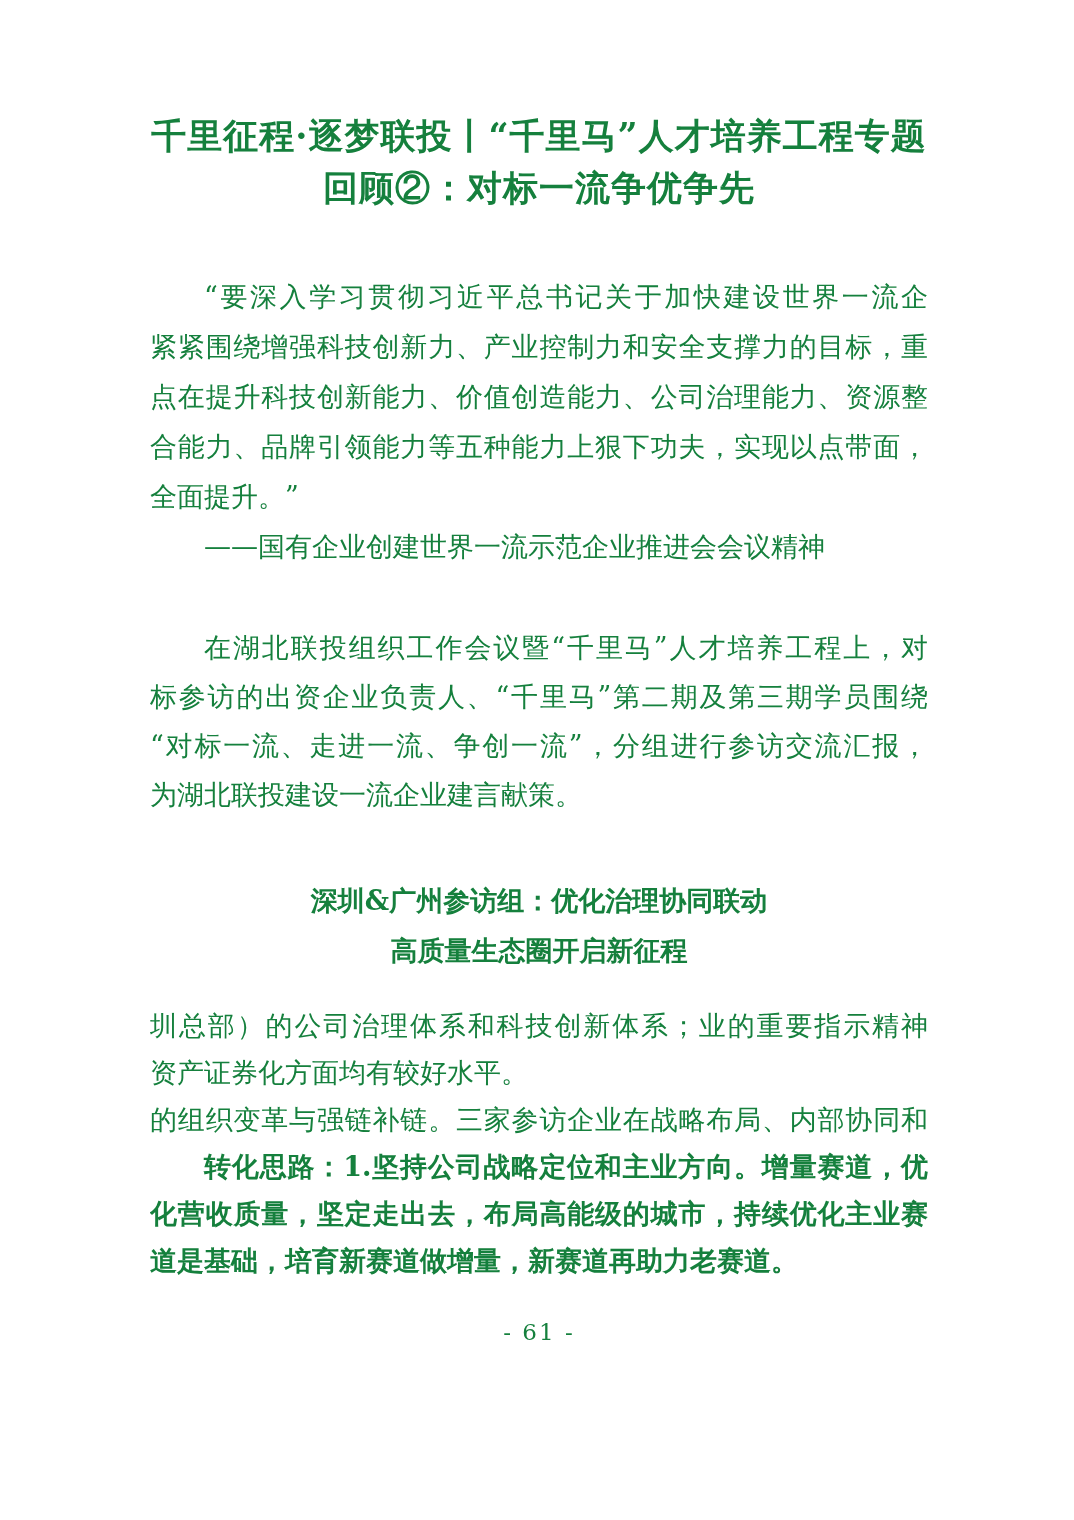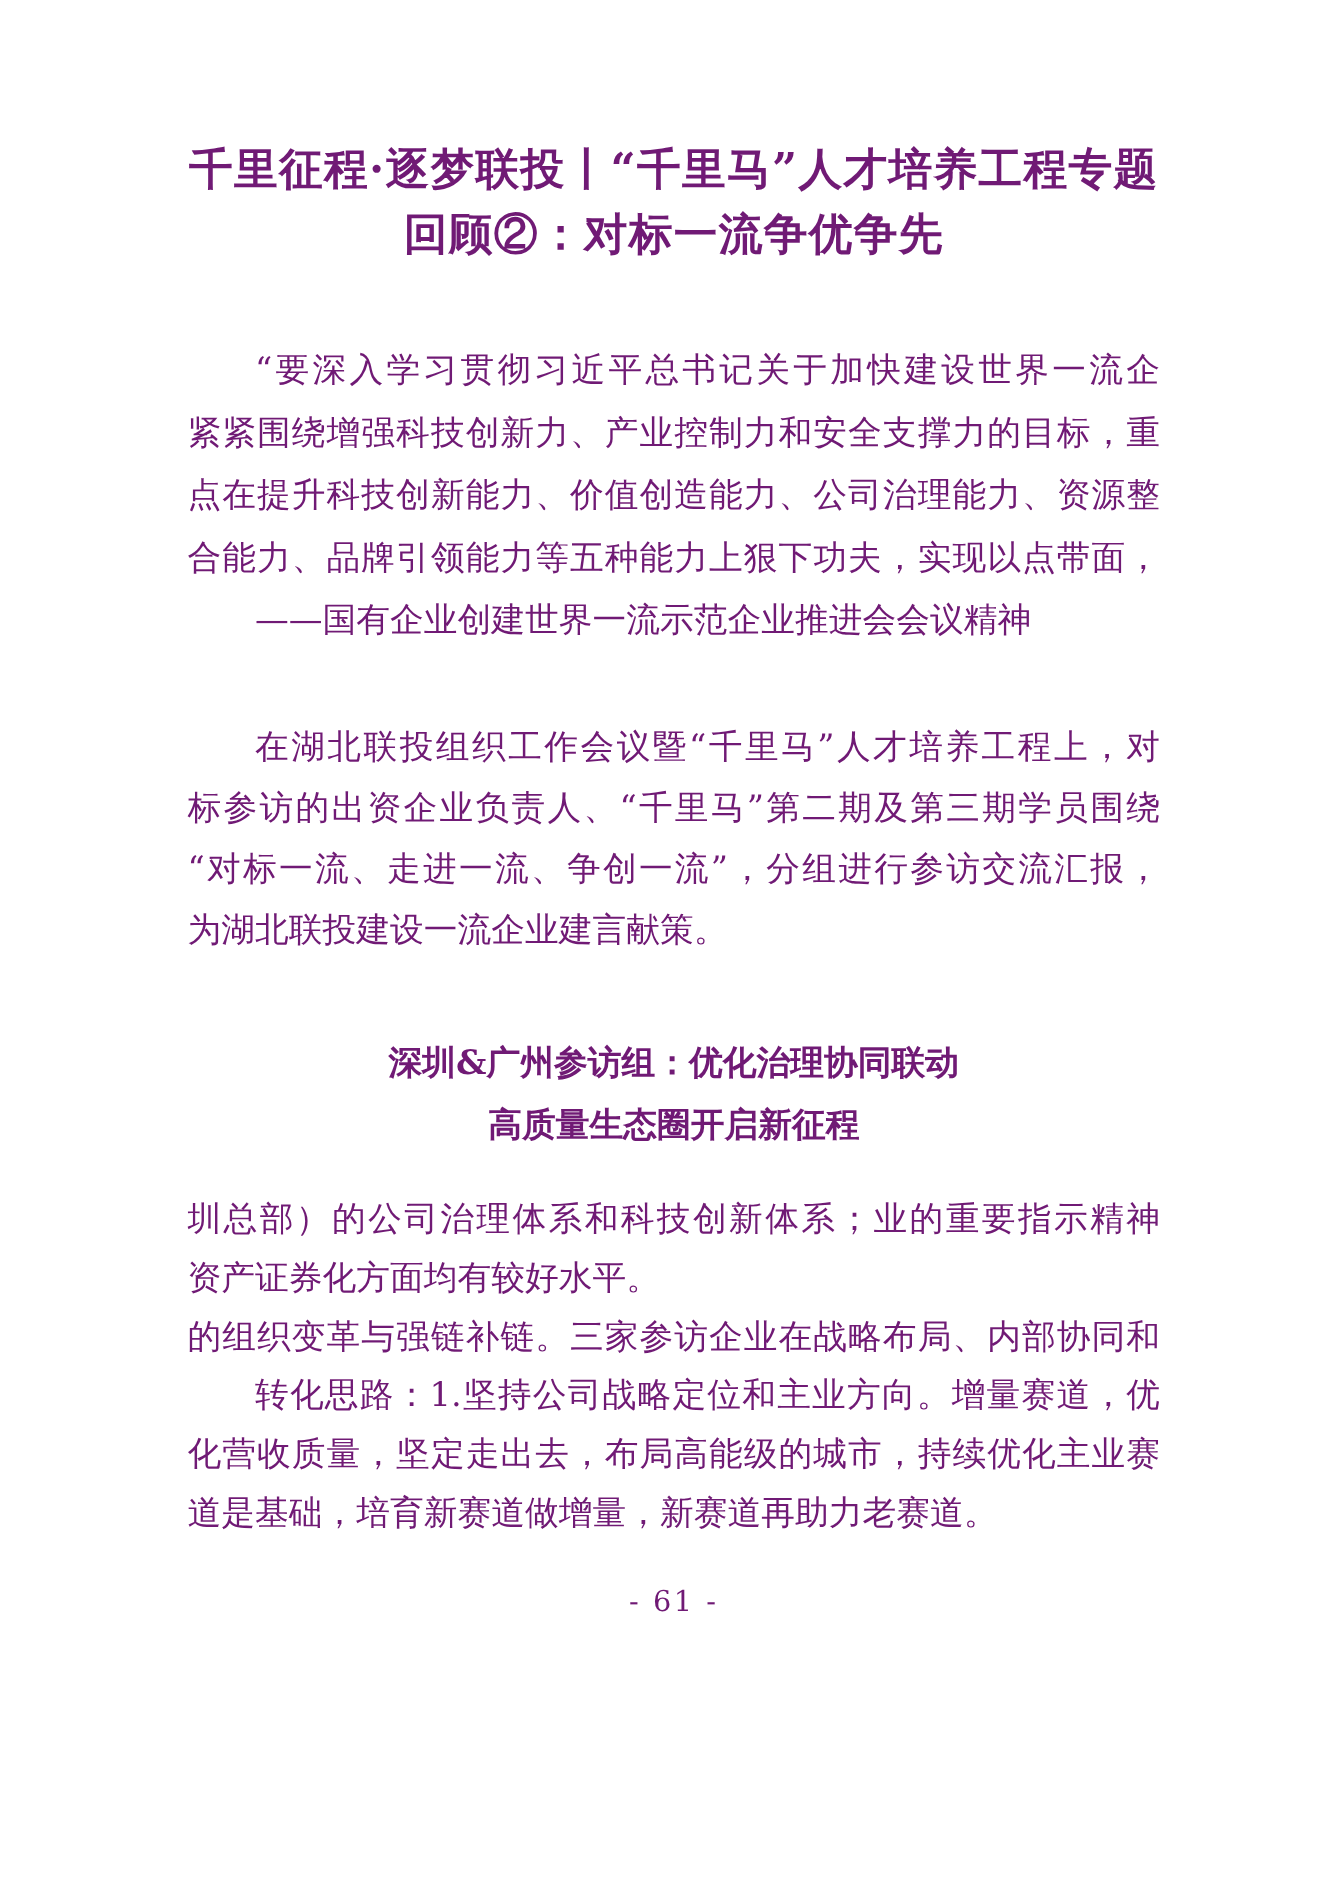--- a/index.html
+++ b/index.html
@@ -2,21 +2,21 @@
 <html><head>
 <meta charset="utf-8">
 <style>
   * { margin: 0; padding: 0; box-sizing: border-box; }
   html, body { background: #ffffff; }
   .page {
     position: relative;
     width: 1074px;
     height: 1520px;
     background: #ffffff;
-    color: #701a75;
+    color: #15803d;
     font-family: "DejaVu Serif", "Liberation Serif", serif;
     overflow: hidden;
     margin: 0 auto;
   }
   .content {
     margin-left: 150px;
     width: 778px;
   }
   
   .doc-title {
@@ -48,21 +48,21 @@
   .intro-block .line { height: 49px; line-height: 49px; }
   .heading-block {
     margin-top: 57px;
     text-align: center;
     font-weight: 600;
   }
   .heading-block .line { height: 50px; line-height: 50px; }
   .bench-block { margin-top: 26px; }
   .bench-block .line { height: 47px; line-height: 47px; }
   .trans-block { margin-top: 0; }
-  .trans-block .line { height: 47px; line-height: 47px; }
+  .trans-block .line { height: 47px; line-height: 47px; font-weight: bold; }
   .footer {
     margin-top: 32px;
     text-align: center;
     font-size: 23px;
     line-height: 32px;
     letter-spacing: 2px;
   }
 </style>
 </head>
 <body>
@@ -73,20 +73,21 @@
     <div class="doc-title">
       <div>千里征程·逐梦联投丨“千里马”人才培养工程专题</div>
       <div>回顾②：对标一流争优争先</div>
     </div>
 
     <div class="quote-block">
       <div class="line j indent">“要深入学习贯彻习近平总书记关于加快建设世界一流企</div>
       <div class="line j">紧紧围绕增强科技创新力、产业控制力和安全支撑力的目标，重</div>
       <div class="line j">点在提升科技创新能力、价值创造能力、公司治理能力、资源整</div>
       <div class="line j">合能力、品牌引领能力等五种能力上狠下功夫，实现以点带面，</div>
+      <div class="line">全面提升。”</div>
       <div class="line indent">——国有企业创建世界一流示范企业推进会会议精神</div>
     </div>
 
     <div class="intro-block">
       <div class="line j indent">在湖北联投组织工作会议暨“千里马”人才培养工程上，对</div>
       <div class="line j">标参访的出资企业负责人、“千里马”第二期及第三期学员围绕</div>
       <div class="line j">“对标一流、走进一流、争创一流”，分组进行参访交流汇报，</div>
       <div class="line">为湖北联投建设一流企业建言献策。</div>
     </div>
 

